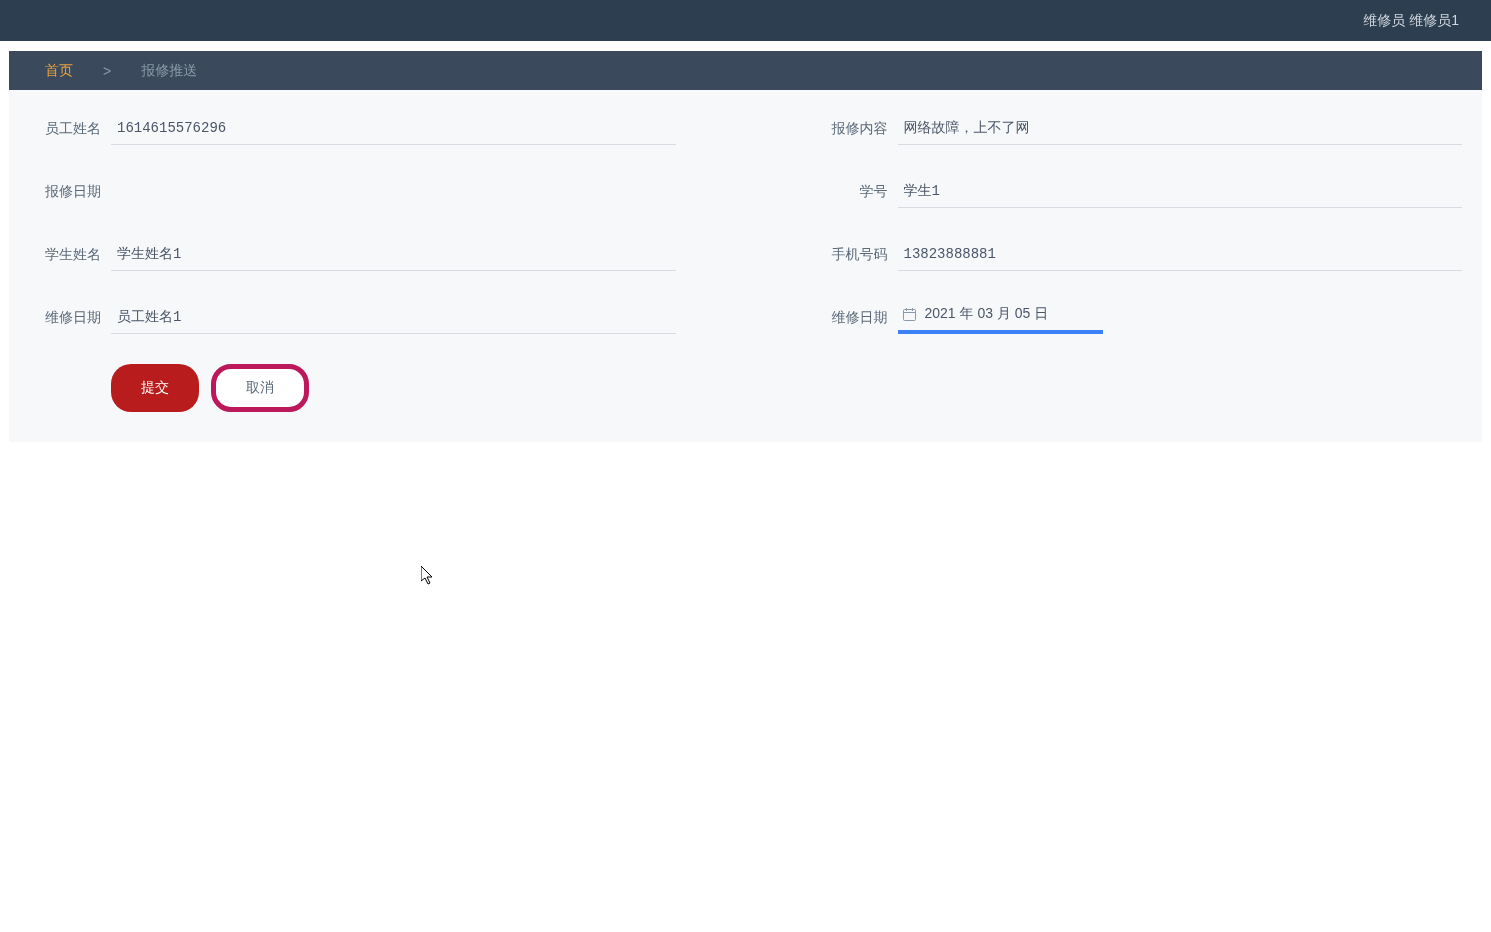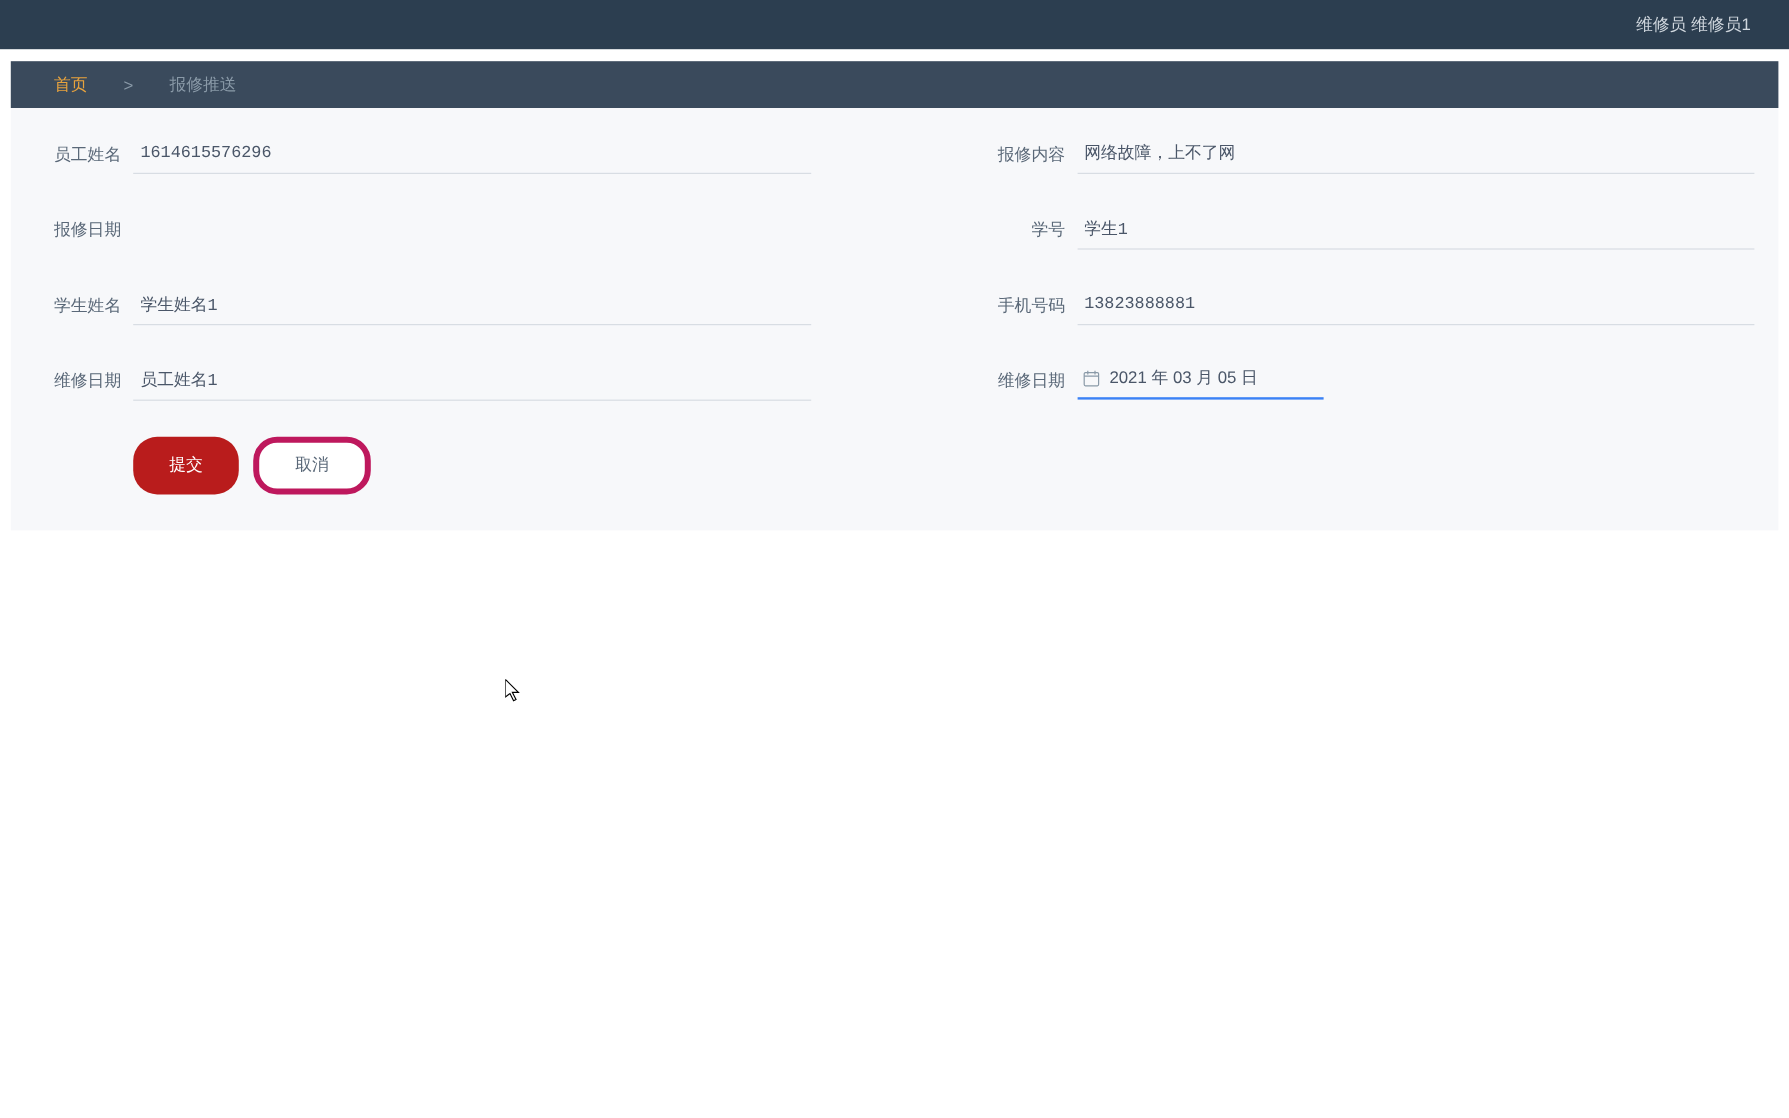--- a/index.html
+++ b/index.html
@@ -106,21 +106,21 @@
     .chevron-icon {
       position: absolute;
       right: 6px;
       top: 50%;
       transform: translateY(-50%);
       pointer-events: none;
     }
     .date-wrap {
       position: relative;
       width: 205px;
-      border-bottom: 2px solid #3b82f6;
+      border-bottom: 4px solid #3b82f6;
       display: flex;
       align-items: center;
       padding: 4px 6px 7px 4px;
     }
     .calendar-icon {
       margin-right: 8px;
       flex-shrink: 0;
     }
     .date-value {
       font-size: 14px;

